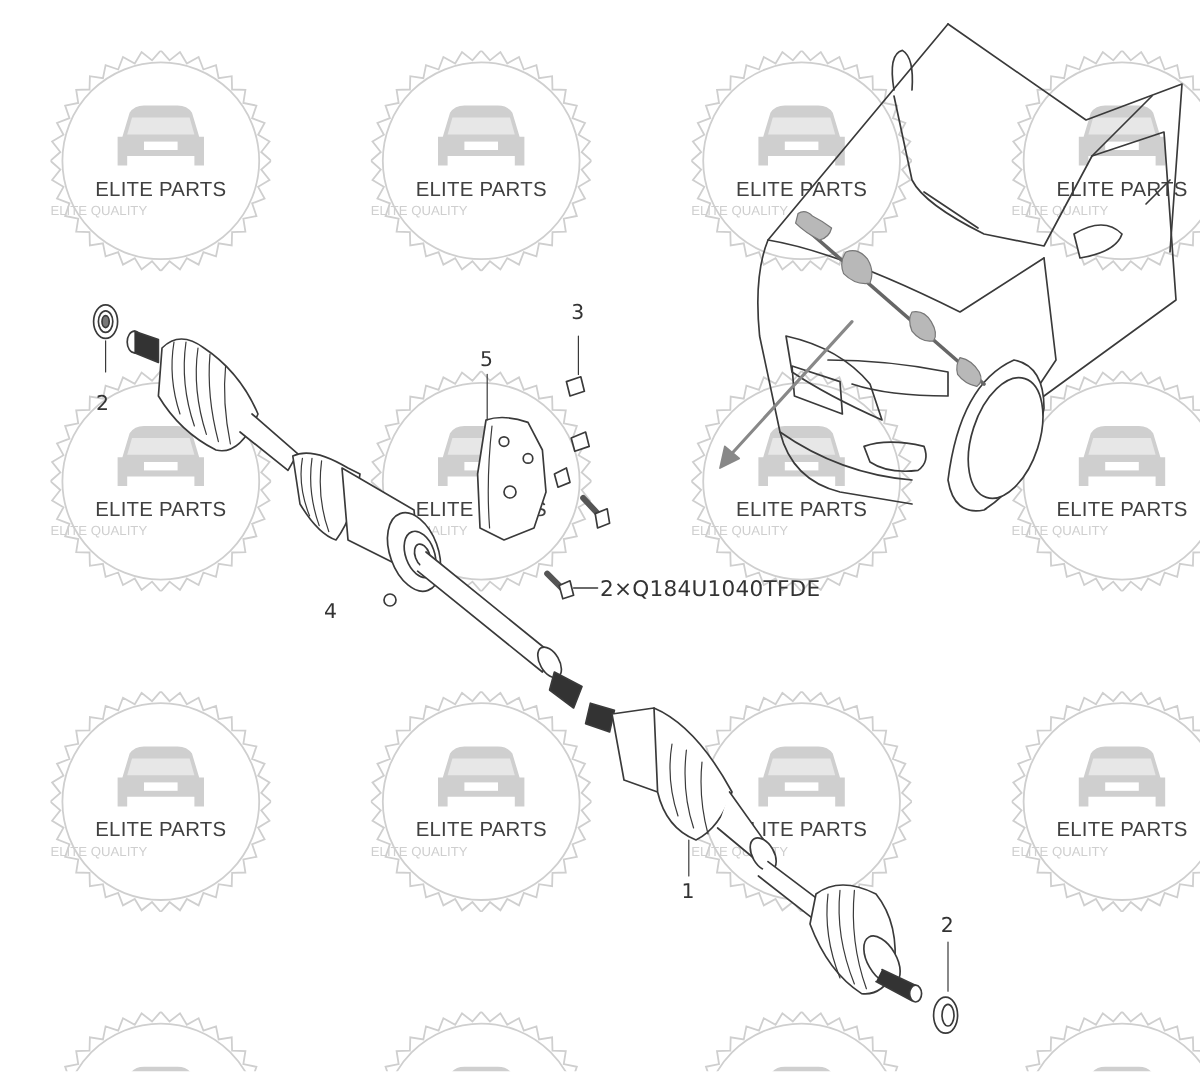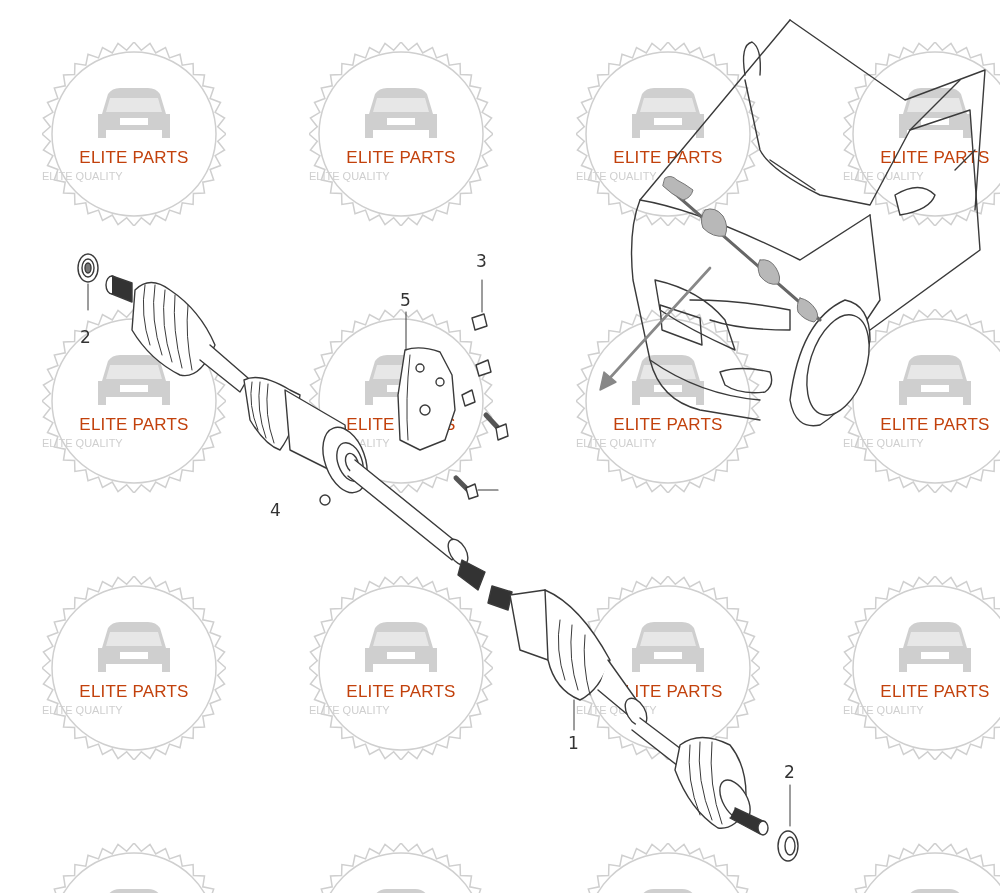--- a/index.html
+++ b/index.html
@@ -1,20 +1,20 @@
 <!DOCTYPE html>
 <html><head>
 <meta charset="utf-8">
 <style>
   html, body { margin: 0; padding: 0; background: #ffffff; }
   .canvas { position: relative; width: 1000px; height: 893px; overflow: hidden; background: #ffffff; }
   .wm { position: absolute; width: 184px; height: 184px; }
   .wm svg { position: absolute; left: 0; top: 0; }
   .wm-title { position: absolute; left: 0; width: 184px; top: 106px; text-align: center;
-    font-family: "Liberation Sans", sans-serif; font-size: 17px; color: #c2410c; letter-spacing: 0.2px; }
+    font-family: "Liberation Sans", sans-serif; font-size: 17px; color: #404040; letter-spacing: 0.2px; }
   .wm-sub { position: absolute; left: 0; width: 184px; top: 128px; 
     font-family: "Liberation Sans", sans-serif; font-size: 11px; color: #cfcfcf; }
   .drawing { position: absolute; left: 0; top: 0; }
   .callout { position: absolute; font-family: "DejaVu Sans", sans-serif; font-size: 17px; color: #333; }
   .partnote { position: absolute; left: 500px; top: 481px; font-family: "DejaVu Sans", sans-serif;
     font-size: 18px; color: #333; letter-spacing: 0.2px; }
 </style>
 </head>
 <body>
 
@@ -313,14 +313,15 @@
       </g>
     </g>
   </svg>
 
   <div class="callout" style="left:80px; top:327px;">2</div>
   <div class="callout" style="left:476px; top:251px;">3</div>
   <div class="callout" style="left:400px; top:290px;">5</div>
   <div class="callout" style="left:270px; top:500px;">4</div>
   <div class="callout" style="left:568px; top:733px;">1</div>
   <div class="callout" style="left:784px; top:762px;">2</div>
+  <div class="partnote">2×Q184U1040TFDE</div>
 
 </div>
 
 </body></html>

